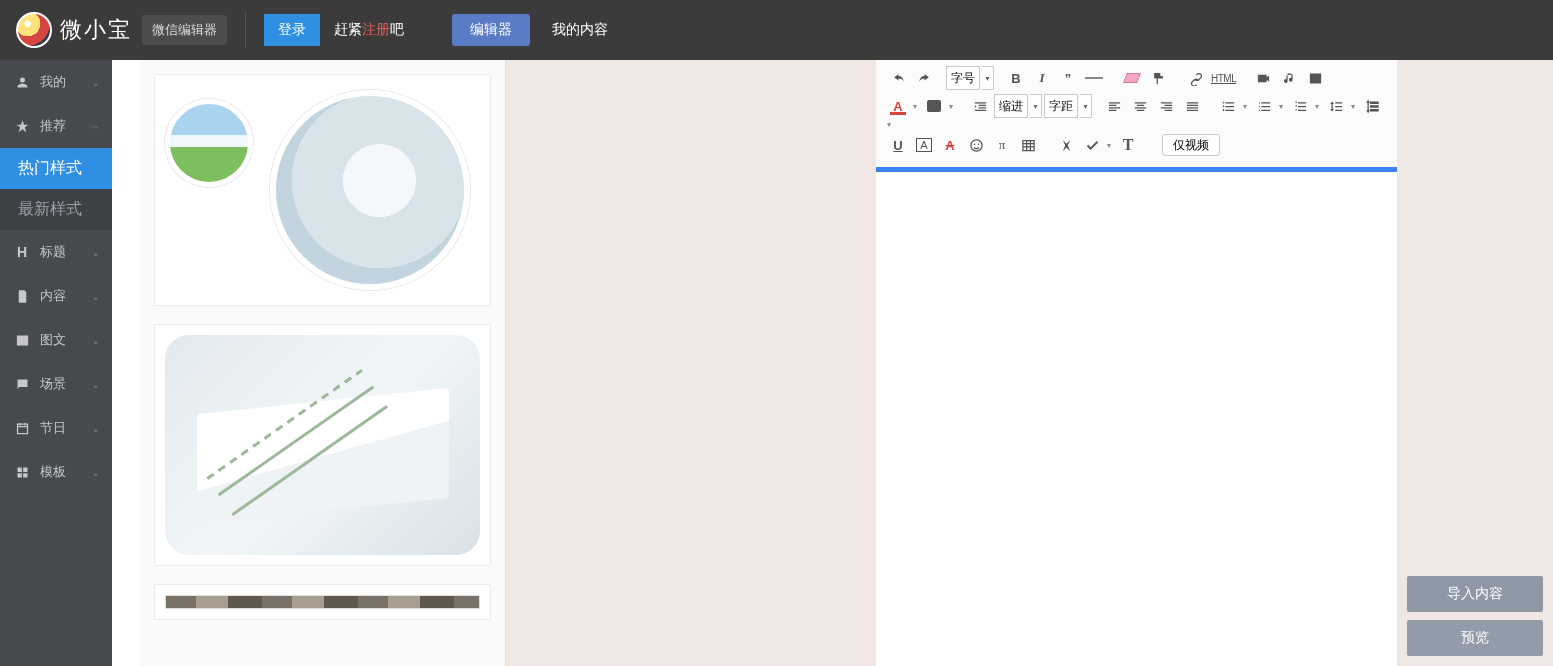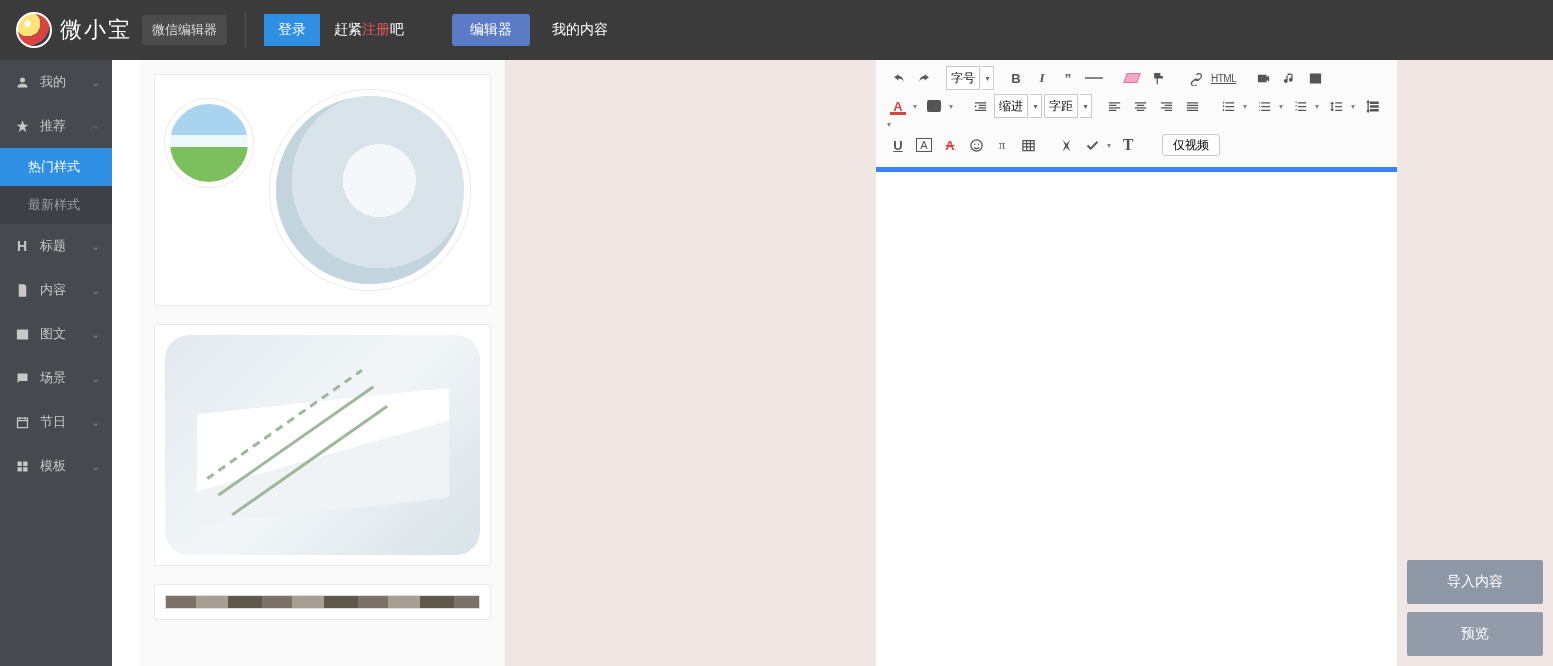--- a/index.html
+++ b/index.html
@@ -19,21 +19,21 @@
 .hdr-nav { display: flex; margin-left: 48px; gap: 4px; }
 .hdr-nav-item { padding: 7px 18px; font-size: 14px; cursor: pointer; border-radius: 3px; }
 .hdr-nav-item.active { background: #5a7cc7; }
 
 
 .sidebar { position: absolute; top: 60px; left: 0; width: 112px; bottom: 0; background: #46494e; color: #c8c8c8; overflow-y: auto; }
 .sb-item { display: flex; align-items: center; padding: 13px 14px; cursor: pointer; position: relative; font-size: 13px; }
 .sb-ic { width: 16px; height: 16px; margin-right: 10px; display: flex; align-items: center; justify-content: center; font-size: 14px; }
 .sb-chev { position: absolute; right: 12px; font-size: 10px; color: #888; }
 .sb-sub { background: #3d4044; }
-.sb-sub-item { padding: 10px 14px 10px 28px; font-size: 13px; cursor: pointer; color: #9aa0a6; }
+.sb-sub-item { padding: 10px 14px 10px 18px; font-size: 16px; cursor: pointer; color: #9aa0a6; }
 .sb-sub-item.active { background: #2e8fe3; color: #fff; }
 
 
 .gallery { position: absolute; top: 60px; left: 140px; width: 366px; bottom: 0; background: #fafafa; border-right: 1px solid #e0e0e0; overflow-y: auto; padding: 14px; }
 .gallery::-webkit-scrollbar { width: 10px; }
 .gallery::-webkit-scrollbar-thumb { background: #c4c4c4; border-radius: 5px; }
 .g-card { background: #fff; border: 1px solid #eaeaea; border-radius: 2px; margin-bottom: 18px; padding: 10px; cursor: pointer; }
 .g-img1 { height: 210px; position: relative; }
 .g-circ-lg { position: absolute; width: 200px; height: 200px; border-radius: 50%; background: linear-gradient(135deg,#e8f0f3,#d4e2ea); border: 6px solid #fff; box-shadow: 0 0 0 1px #e8e8e8; right: 10px; top: 5px; overflow: hidden; }
 .g-circ-lg::after { content: ""; position: absolute; inset: 0; background: radial-gradient(ellipse at 55% 45%, #f4f8fa 0 25%, #d8e4ea 25% 60%, #c2d4de 60% 100%); }
@@ -59,21 +59,21 @@
 .tb-html { font-size: 10px; letter-spacing: -0.5px; text-decoration: underline; }
 .tb-color-A { font-weight: bold; position: relative; }
 .tb-color-A::after { content:""; position:absolute; left:3px; right:3px; bottom:2px; height:3px; background:#d64541; }
 .tb-bg { width: 14px; height: 12px; background: #555; border-radius: 2px; }
 .tb-caret { font-size: 8px; color: #888; margin-left: -2px; padding: 0 3px; cursor: pointer; }
 .tb-pill { height: 22px; border: 1px solid #c8c8c8; border-radius: 3px; padding: 0 10px; font-size: 12px; display: flex; align-items: center; background: #fff; cursor: pointer; }
 .editor-body { padding: 20px; min-height: 400px; background: #fff; }
 
 
 .right-panel { position: absolute; top: 60px; right: 0; width: 156px; bottom: 0; background: #f0e7e4; display: flex; flex-direction: column; justify-content: flex-end; padding: 10px; gap: 8px; }
-.rp-btn { height: 44px; background: #8d97a6; color: #fff; display: flex; align-items: center; justify-content: center; font-size: 14px; cursor: pointer; border-radius: 2px; }
+.rp-btn { height: 36px; background: #8d97a6; color: #fff; display: flex; align-items: center; justify-content: center; font-size: 14px; cursor: pointer; border-radius: 2px; }
 .rp-btn.dim { background: #8d97a6; opacity: .95; }
 
 svg { width: 15px; height: 15px; fill: currentColor; }
 .red { color: #d64541; }
 .bold { font-weight: bold; }
 .ital { font-style: italic; font-family: Georgia, serif; font-weight: bold; }
 </style>
 </head>
 <body>
 

